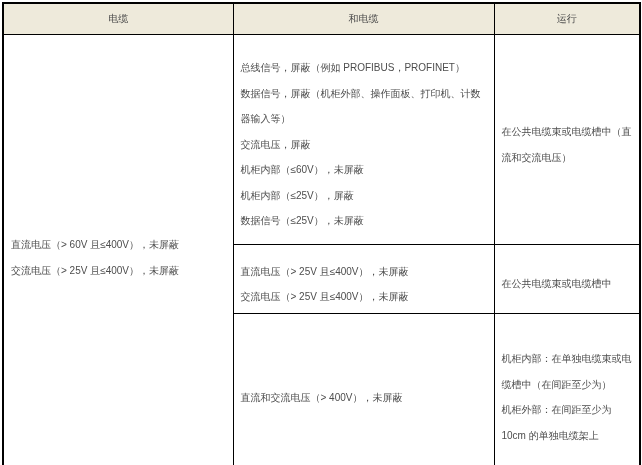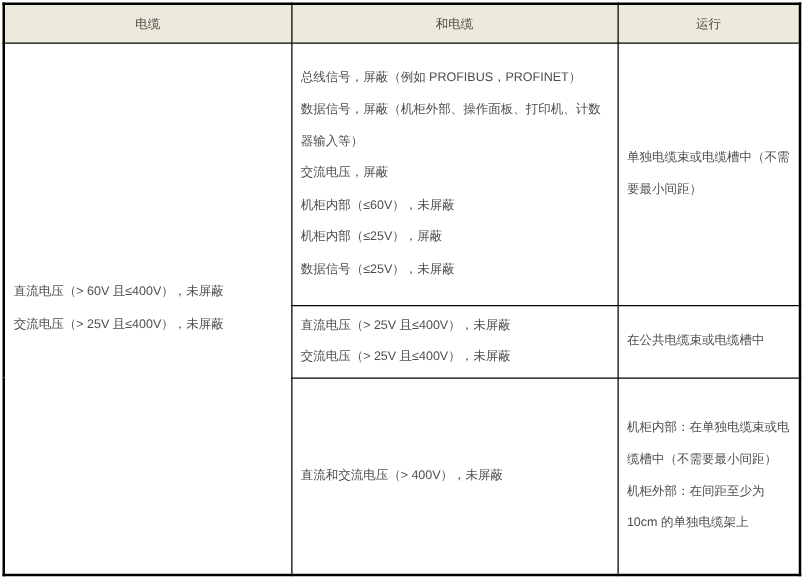--- a/index.html
+++ b/index.html
@@ -32,21 +32,21 @@
     font-weight: normal;
     height: 31px;
     text-align: center;
     vertical-align: middle;
     color: #4a4a4a;
     padding: 2px 4px;
   }
   .sep-table td {
     vertical-align: middle;
     text-align: left;
-    padding: 3px 6px 3px 7px;
+    padding: 14px 6px 3px 7px;
     line-height: 25.5px;
   }
   tr.row-1 { height: 210px; }
   tr.row-2 { height: 53px; }
   tr.row-3 { height: 158px; }
   .cell-line { margin: 0; padding: 0; }
 </style>
 </head>
 <body>
 
@@ -72,36 +72,36 @@
           </td>
         <td>
             <div class="cell-line">总线信号，屏蔽（例如 PROFIBUS，PROFINET）</div>
             <div class="cell-line">数据信号，屏蔽（机柜外部、操作面板、打印机、计数器输入等）</div>
             <div class="cell-line">交流电压，屏蔽</div>
             <div class="cell-line">机柜内部（≤60V），未屏蔽</div>
             <div class="cell-line">机柜内部（≤25V），屏蔽</div>
             <div class="cell-line">数据信号（≤25V），未屏蔽</div>
           </td>
         <td>
-            <div class="cell-line">单独电缆束或电缆槽中（不需要最小间距）</div>
+            <div class="cell-line">在公共电缆束或电缆槽中（直流和交流电压）</div>
           </td>
       </tr>
       <tr class="row-2">
         <td>
             <div class="cell-line">直流电压（&gt; 25V 且≤400V），未屏蔽</div>
             <div class="cell-line">交流电压（&gt; 25V 且≤400V），未屏蔽</div>
           </td>
         <td>
             <div class="cell-line">在公共电缆束或电缆槽中</div>
           </td>
       </tr>
       <tr class="row-3">
         <td>
             <div class="cell-line">直流和交流电压（&gt; 400V），未屏蔽</div>
           </td>
         <td>
-            <div class="cell-line">机柜内部：在单独电缆束或电缆槽中（不需要最小间距）</div>
+            <div class="cell-line">机柜内部：在单独电缆束或电缆槽中（在间距至少为）</div>
             <div class="cell-line">机柜外部：在间距至少为 10cm 的单独电缆架上</div>
           </td>
       </tr>
     </tbody>
   </table>
 </div>
 
 </body></html>

